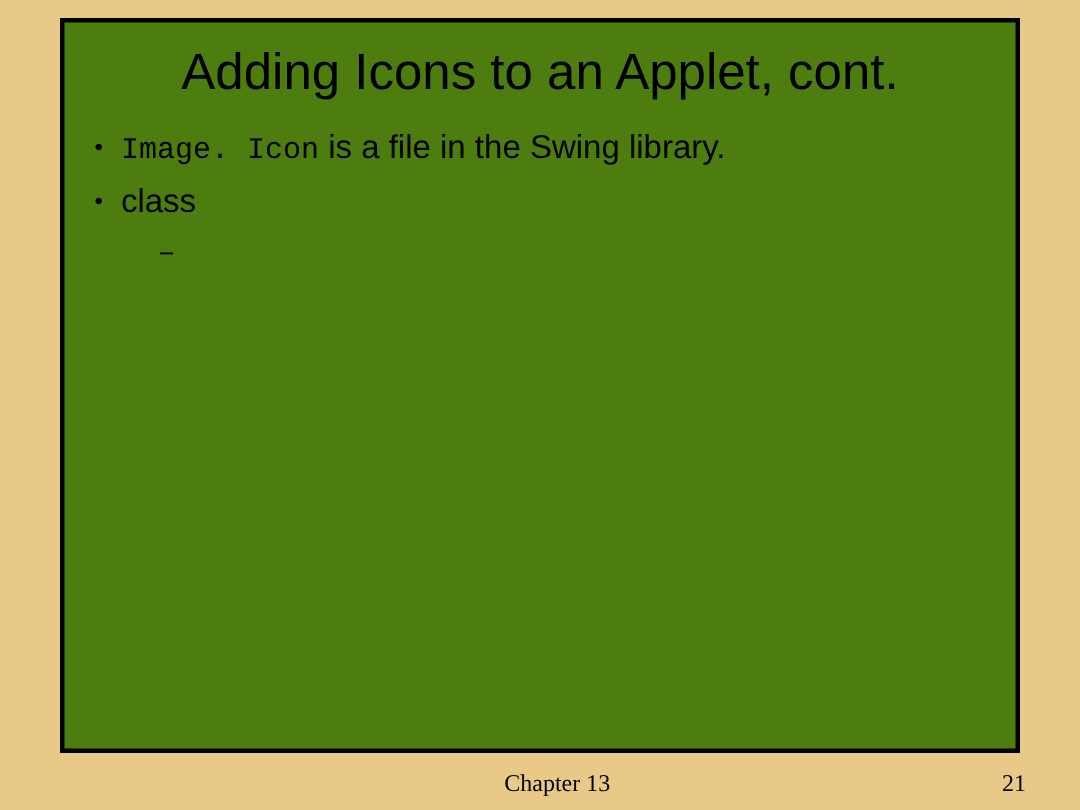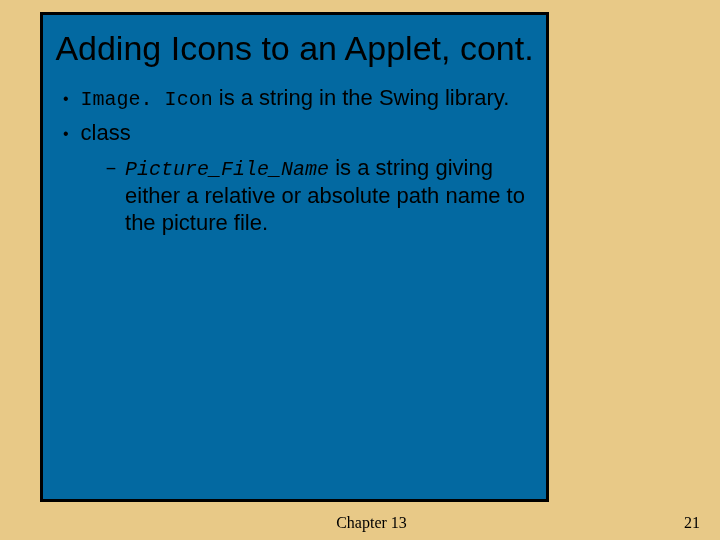--- a/index.html
+++ b/index.html
@@ -7,23 +7,23 @@
     width: 720px;
     height: 540px;
     background: #e8c987;
     font-family: Arial, sans-serif;
     overflow: hidden;
   }
   .slide-frame {
     position: absolute;
     top: 12px;
     left: 40px;
-    width: 509px;
+    width: 640px;
     height: 490px;
-    background: #0369a1;
+    background: #4d7c0f;
     border: 3px solid #000000;
   }
   .title {
     text-align: center;
     font-size: 34px;
     font-weight: normal;
     color: #000;
     padding: 14px 10px 10px 10px;
     line-height: 1.15;
   }
@@ -81,53 +81,50 @@
     width: 100%;
     text-align: center;
     font-family: "Times New Roman", serif;
     font-size: 16px;
     color: #000;
     padding-left: 23px;
   }
   .footer-page {
     position: absolute;
     bottom: 8px;
-    right: 20px;
+    right: 36px;
     font-family: "Times New Roman", serif;
     font-size: 16px;
     color: #000;
   }
 </style>
 </head>
 <body>
 
 <div class="slide-frame">
 
   <h1 class="title">Adding Icons to an Applet, cont.</h1>
 
   <div class="body">
 
     <div class="bullet-l1">
       <span class="dot">•</span>
       <span class="text">
-        <span class="mono">Image. Icon</span><span> is a string in the Swing library.</span>
+        <span class="mono">Image. Icon</span><span> is a file in the Swing library.</span>
       </span>
     </div>
 
     <div class="bullet-l1">
       <span class="dot">•</span>
       <span class="text">class</span>
     </div>
 
 
     <div class="bullet-l2">
       <span class="dash">–</span>
-      <span class="text">
-        <span class="mono italic">Picture_File_Name</span><span> is a string giving either a relative or absolute path name to the picture file.</span>
-      </span>
     </div>
 
   </div>
 
 </div>
 
 <div class="footer-chapter">Chapter 13</div>
 <div class="footer-page">21</div>
 
 </body></html>

